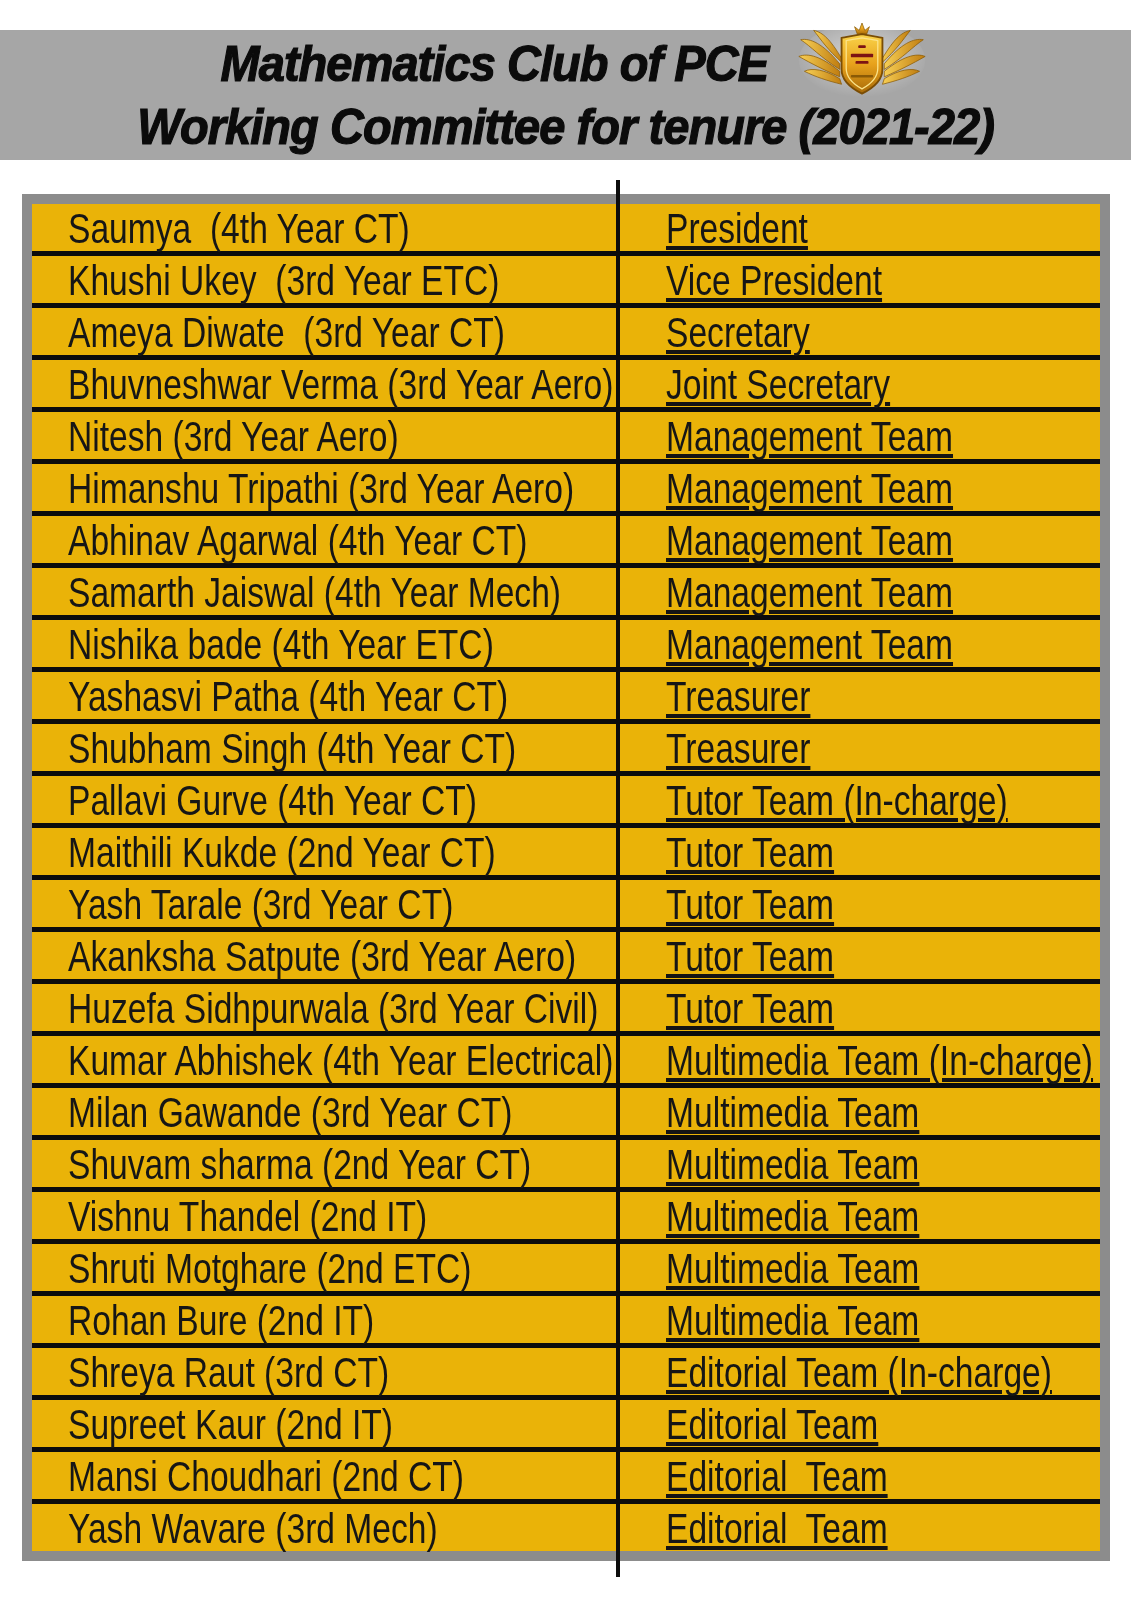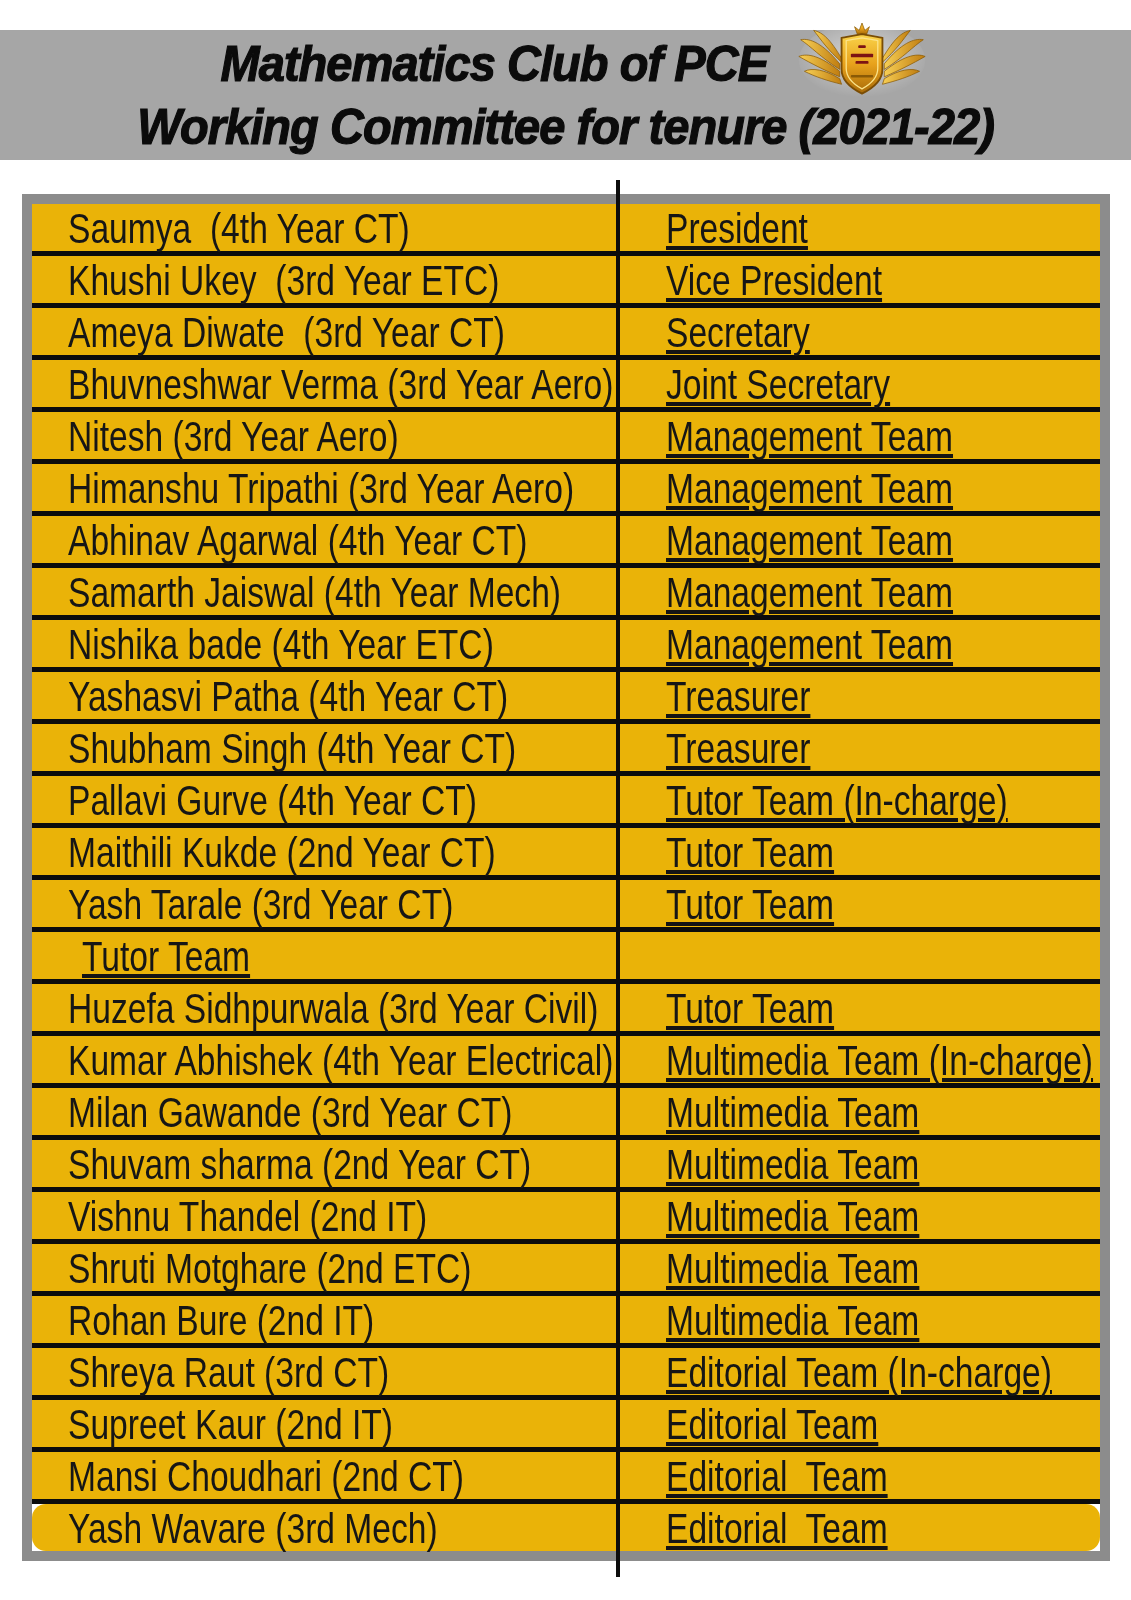--- a/index.html
+++ b/index.html
@@ -42,21 +42,21 @@
     background:#fff;
   }
   .col-divider{
     position:absolute;left:584px;top:-24px;bottom:-26px;width:4px;
     background:var(--rule-black);z-index:3;
   }
   .row{
     display:flex;height:52px;border-bottom:5px solid var(--rule-black);
     background:#eab308;align-items:flex-start;padding-left:28px;
   }
-  .row:last-child{height:47px;border-bottom:none;border-radius:14px;}
+  .row:last-child{height:47px;border-bottom:none;}
   .cell{display:flex;align-items:center;overflow:hidden;}
   .cell.name{width:584px;padding-left:8px;}
   .cell.role{flex:1;padding-left:22px;text-decoration:underline;}
   .txt{
     font-size:42px;line-height:50px;white-space:pre;color:#161616;
     display:inline-block;transform:scaleX(0.80);transform-origin:left center;
     letter-spacing:0px;
   }
 </style>
 </head>
@@ -238,20 +238,23 @@
   <div class="row">
     <div class="cell name">
       <span class="txt">Yash Tarale (3rd Year CT)</span>
     </div>
     <div class="cell role">
       <span class="txt">Tutor Team</span>
     </div>
   </div>
 
   <div class="row">
+    <div class="cell name">
+      <span class="txt">Akanksha Satpute (3rd Year Aero)</span>
+    </div>
     <div class="cell role">
       <span class="txt">Tutor Team</span>
     </div>
   </div>
 
   <div class="row">
     <div class="cell name">
       <span class="txt">Huzefa Sidhpurwala (3rd Year Civil)</span>
     </div>
     <div class="cell role">

